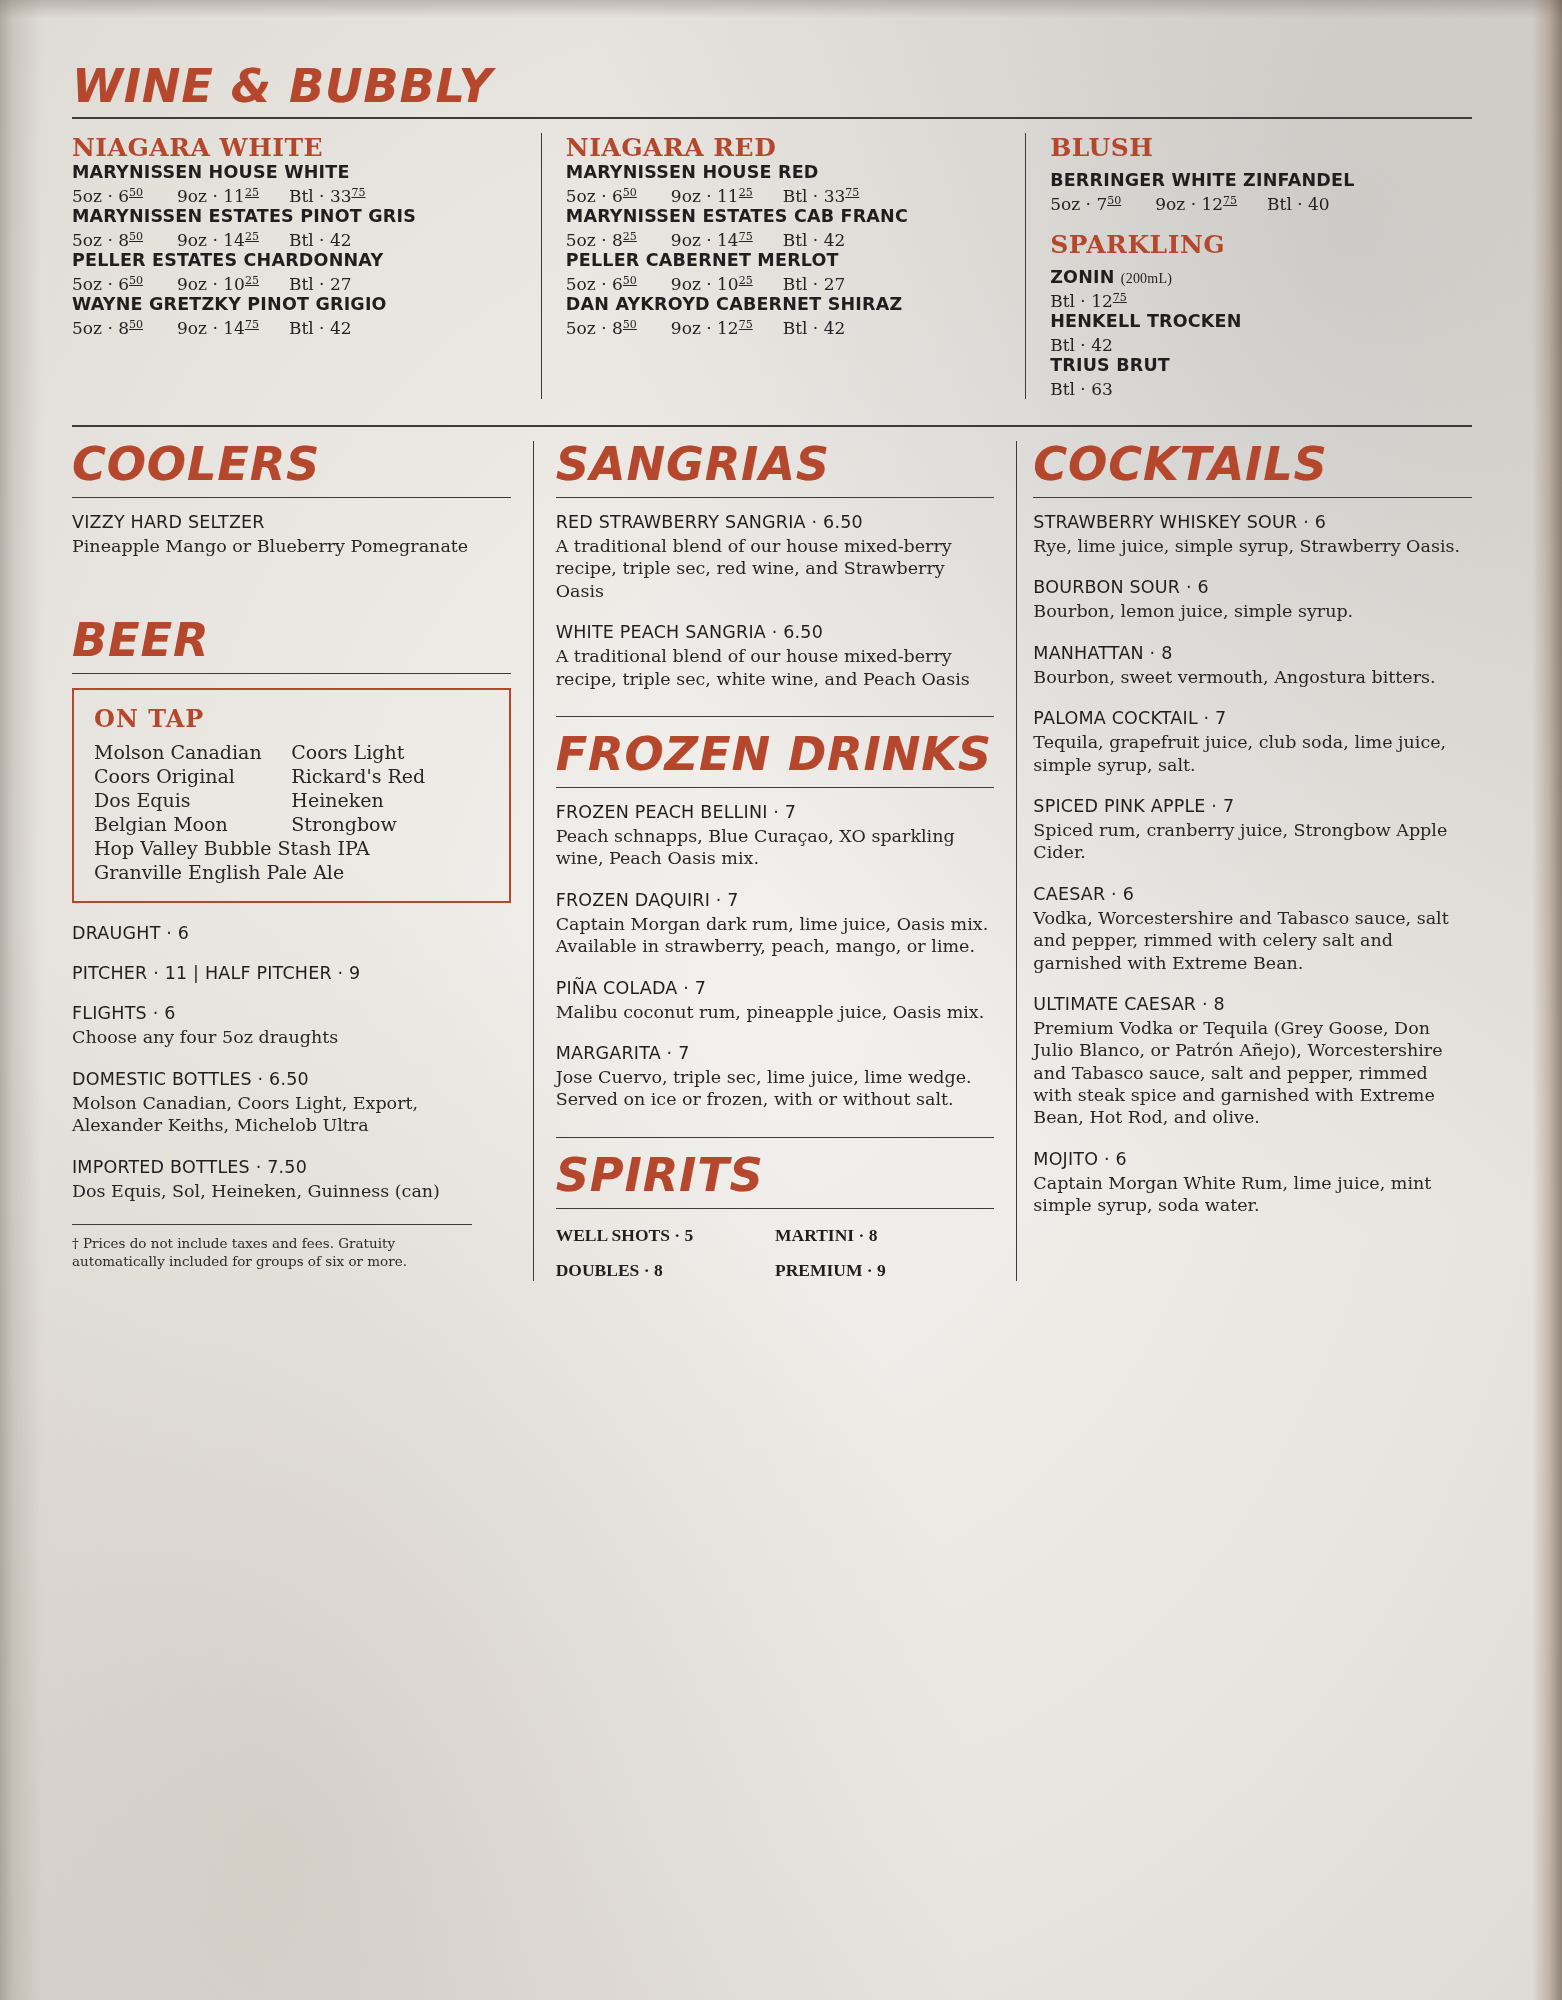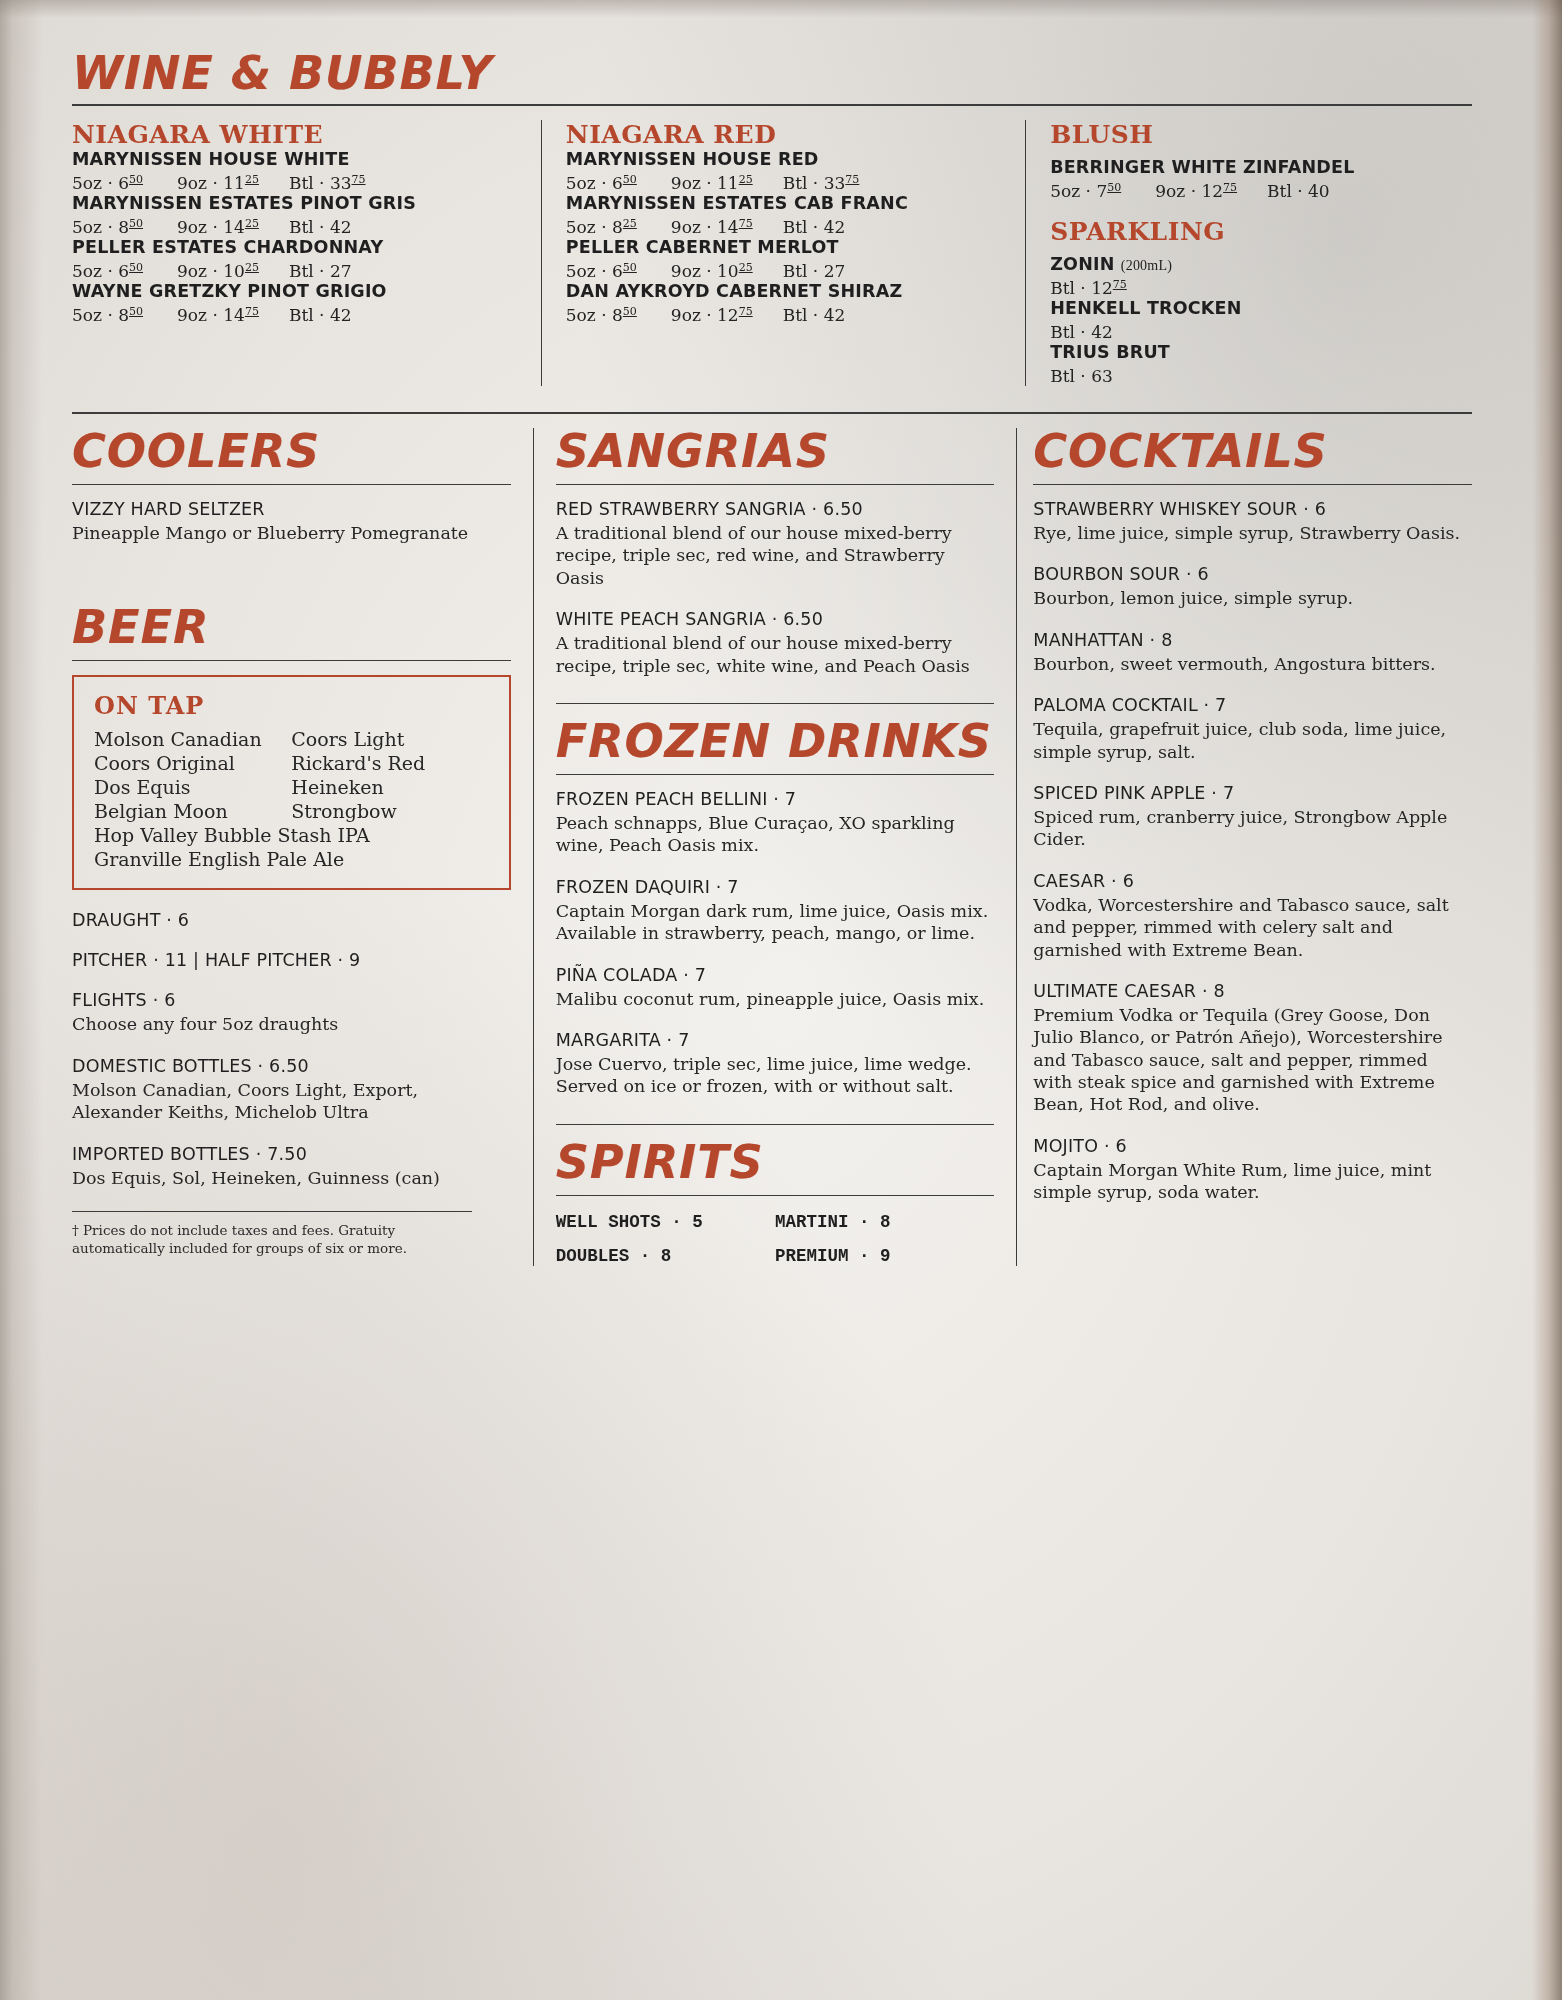--- a/index.html
+++ b/index.html
@@ -33,21 +33,21 @@
   }
   .paper-edge-top {
     position: absolute;
     top: 0; left: 0;
     width: 100%; height: 18px;
     background: linear-gradient(to top, rgba(150,140,130,0.0) 0%, rgba(130,120,110,0.40) 100%);
   }
   .content {
     position: absolute;
     left: 72px;
-    top: 50px;
+    top: 63px;
     width: 1400px;
   }
 
   
   .big-head {
     font-family: "DejaVu Sans", sans-serif;
     font-weight: bold;
     font-style: italic;
     color: #b5472c;
     letter-spacing: 1px;
@@ -153,21 +153,21 @@
     font-size: 19px;
     color: #262626;
   }
   .ontap-wide { grid-column: 1 / span 2; }
 
   .spirits-grid {
     display: grid;
     grid-template-columns: 1fr 1fr;
     row-gap: 14px;
     margin-top: 16px;
-    font-family: Liberation Mono, monospace;
+    font-family: Liberation Serif, serif;
     font-weight: bold;
     font-size: 17.5px;
     text-transform: uppercase;
     color: #1f1f1f;
   }
 
   .foot-note {
     font-family: "DejaVu Serif", serif;
     font-size: 13.5px;
     line-height: 1.3;

